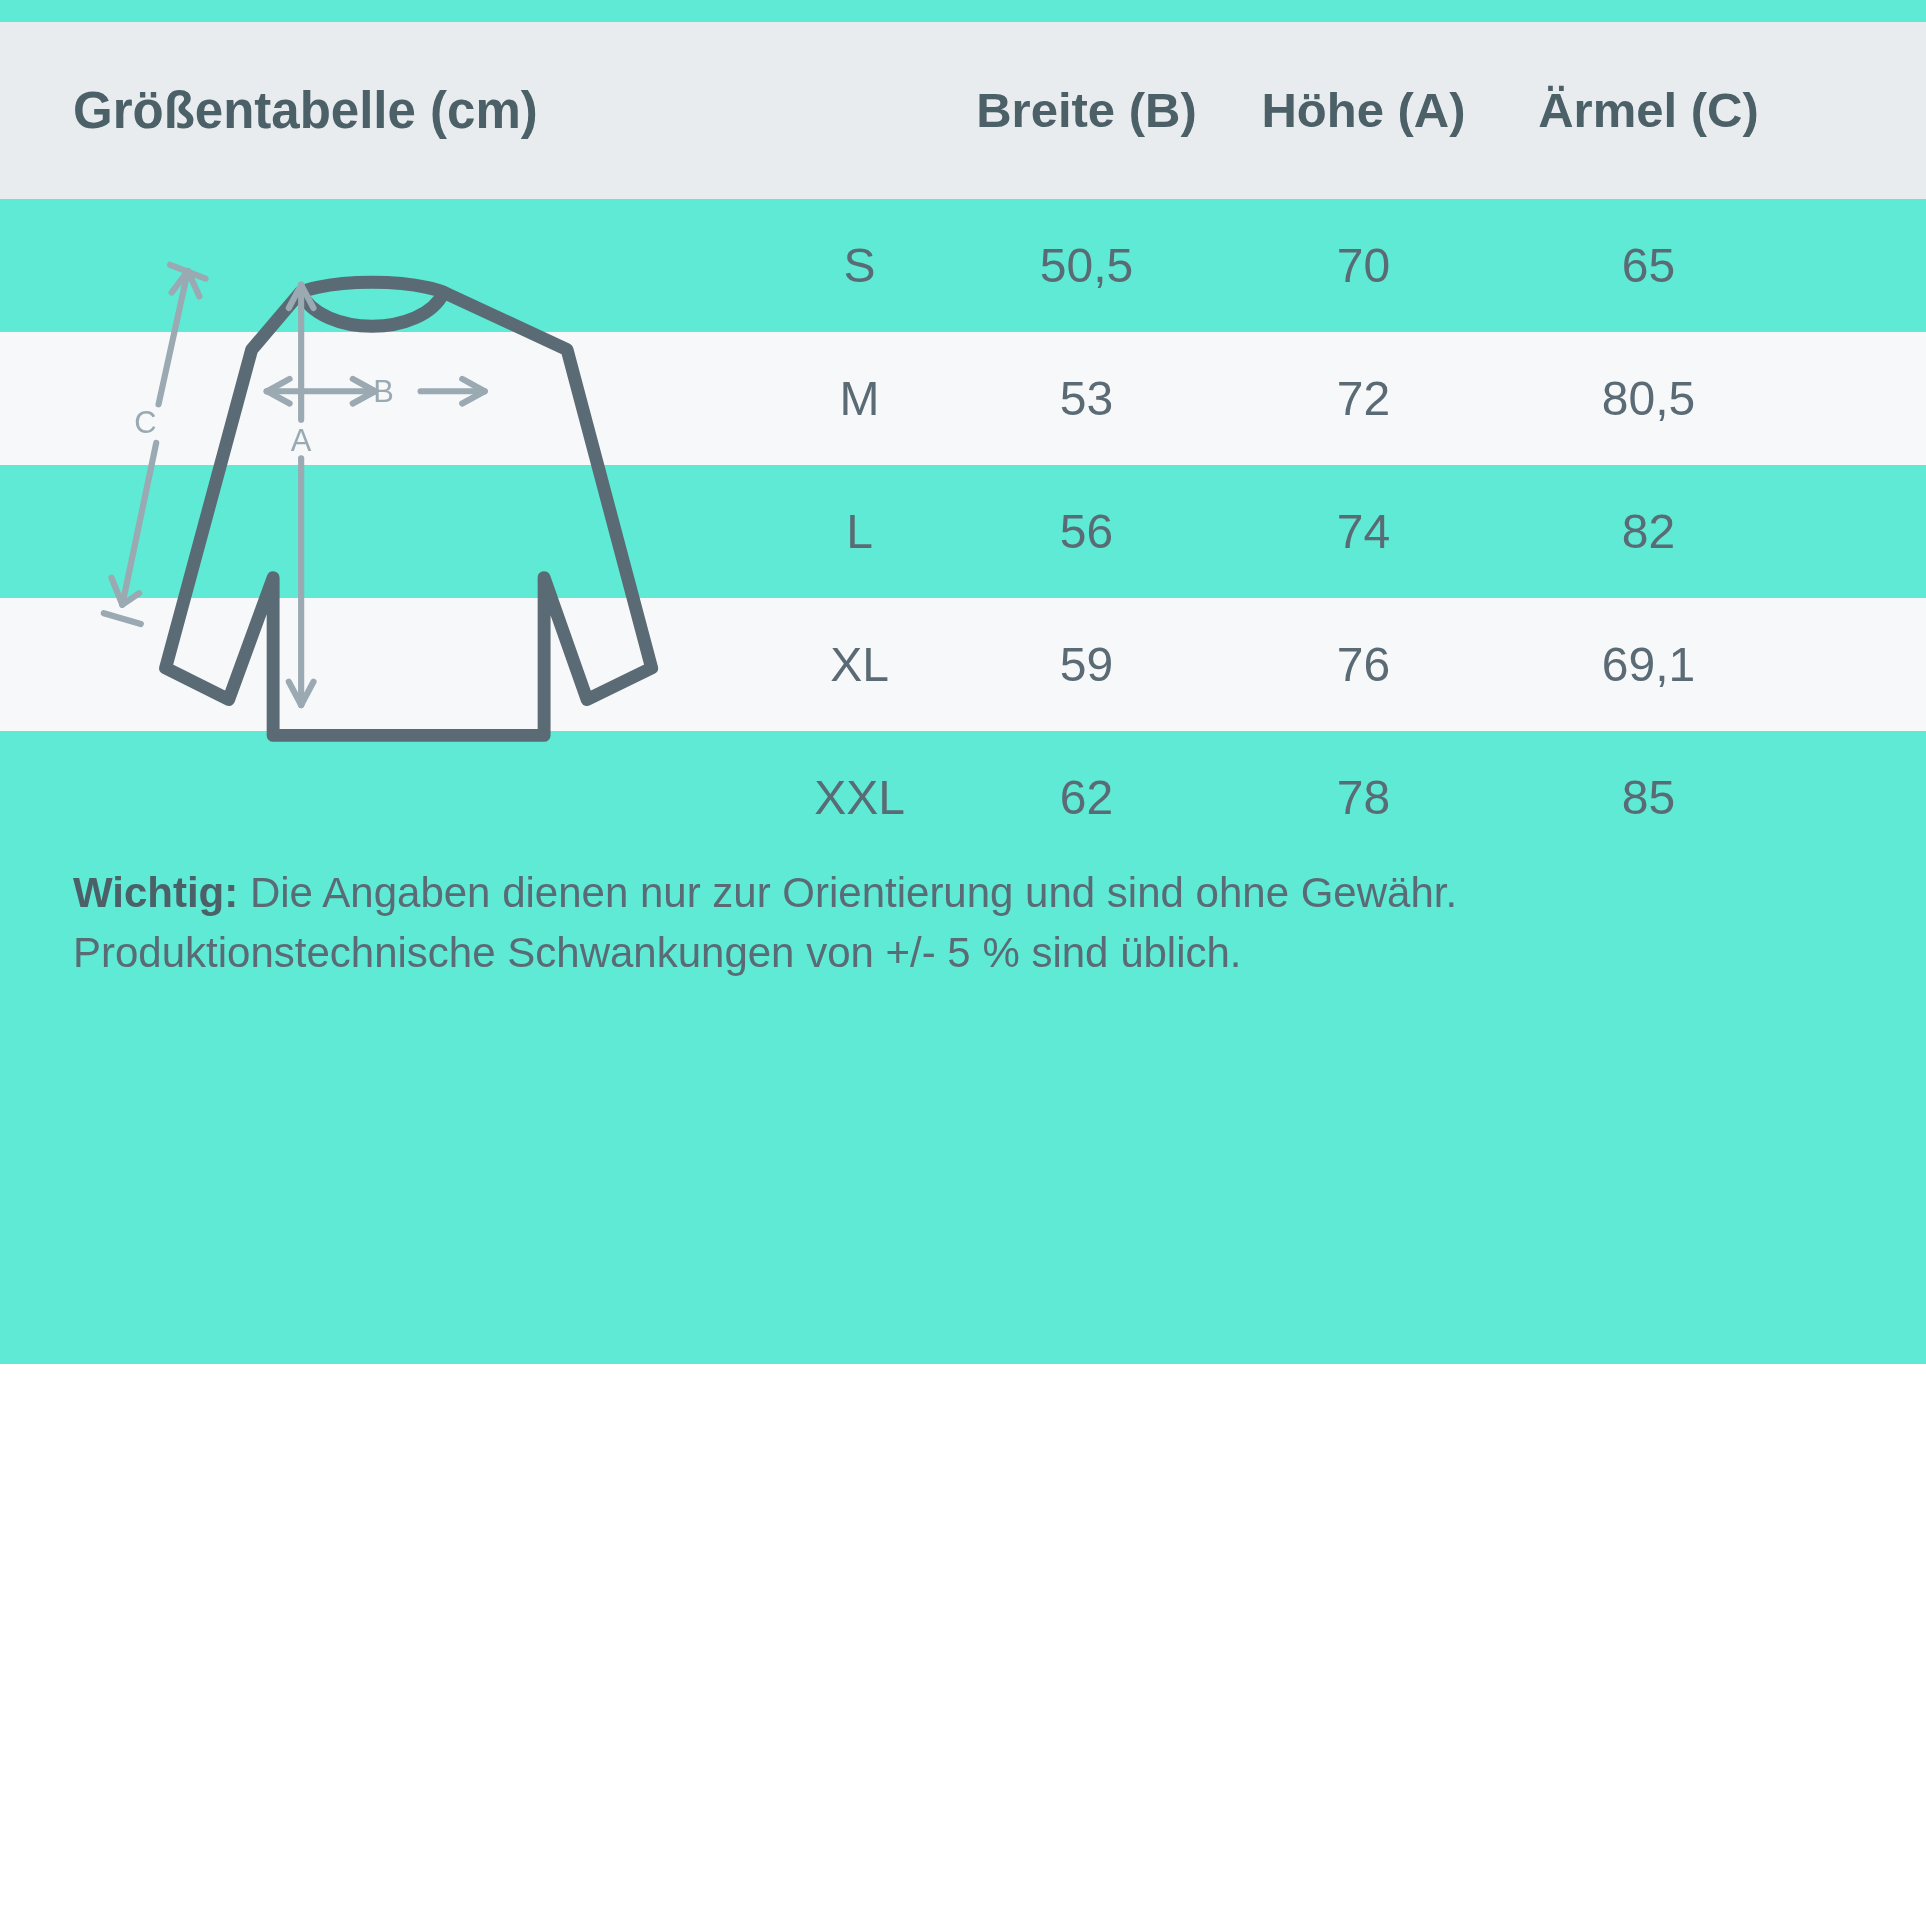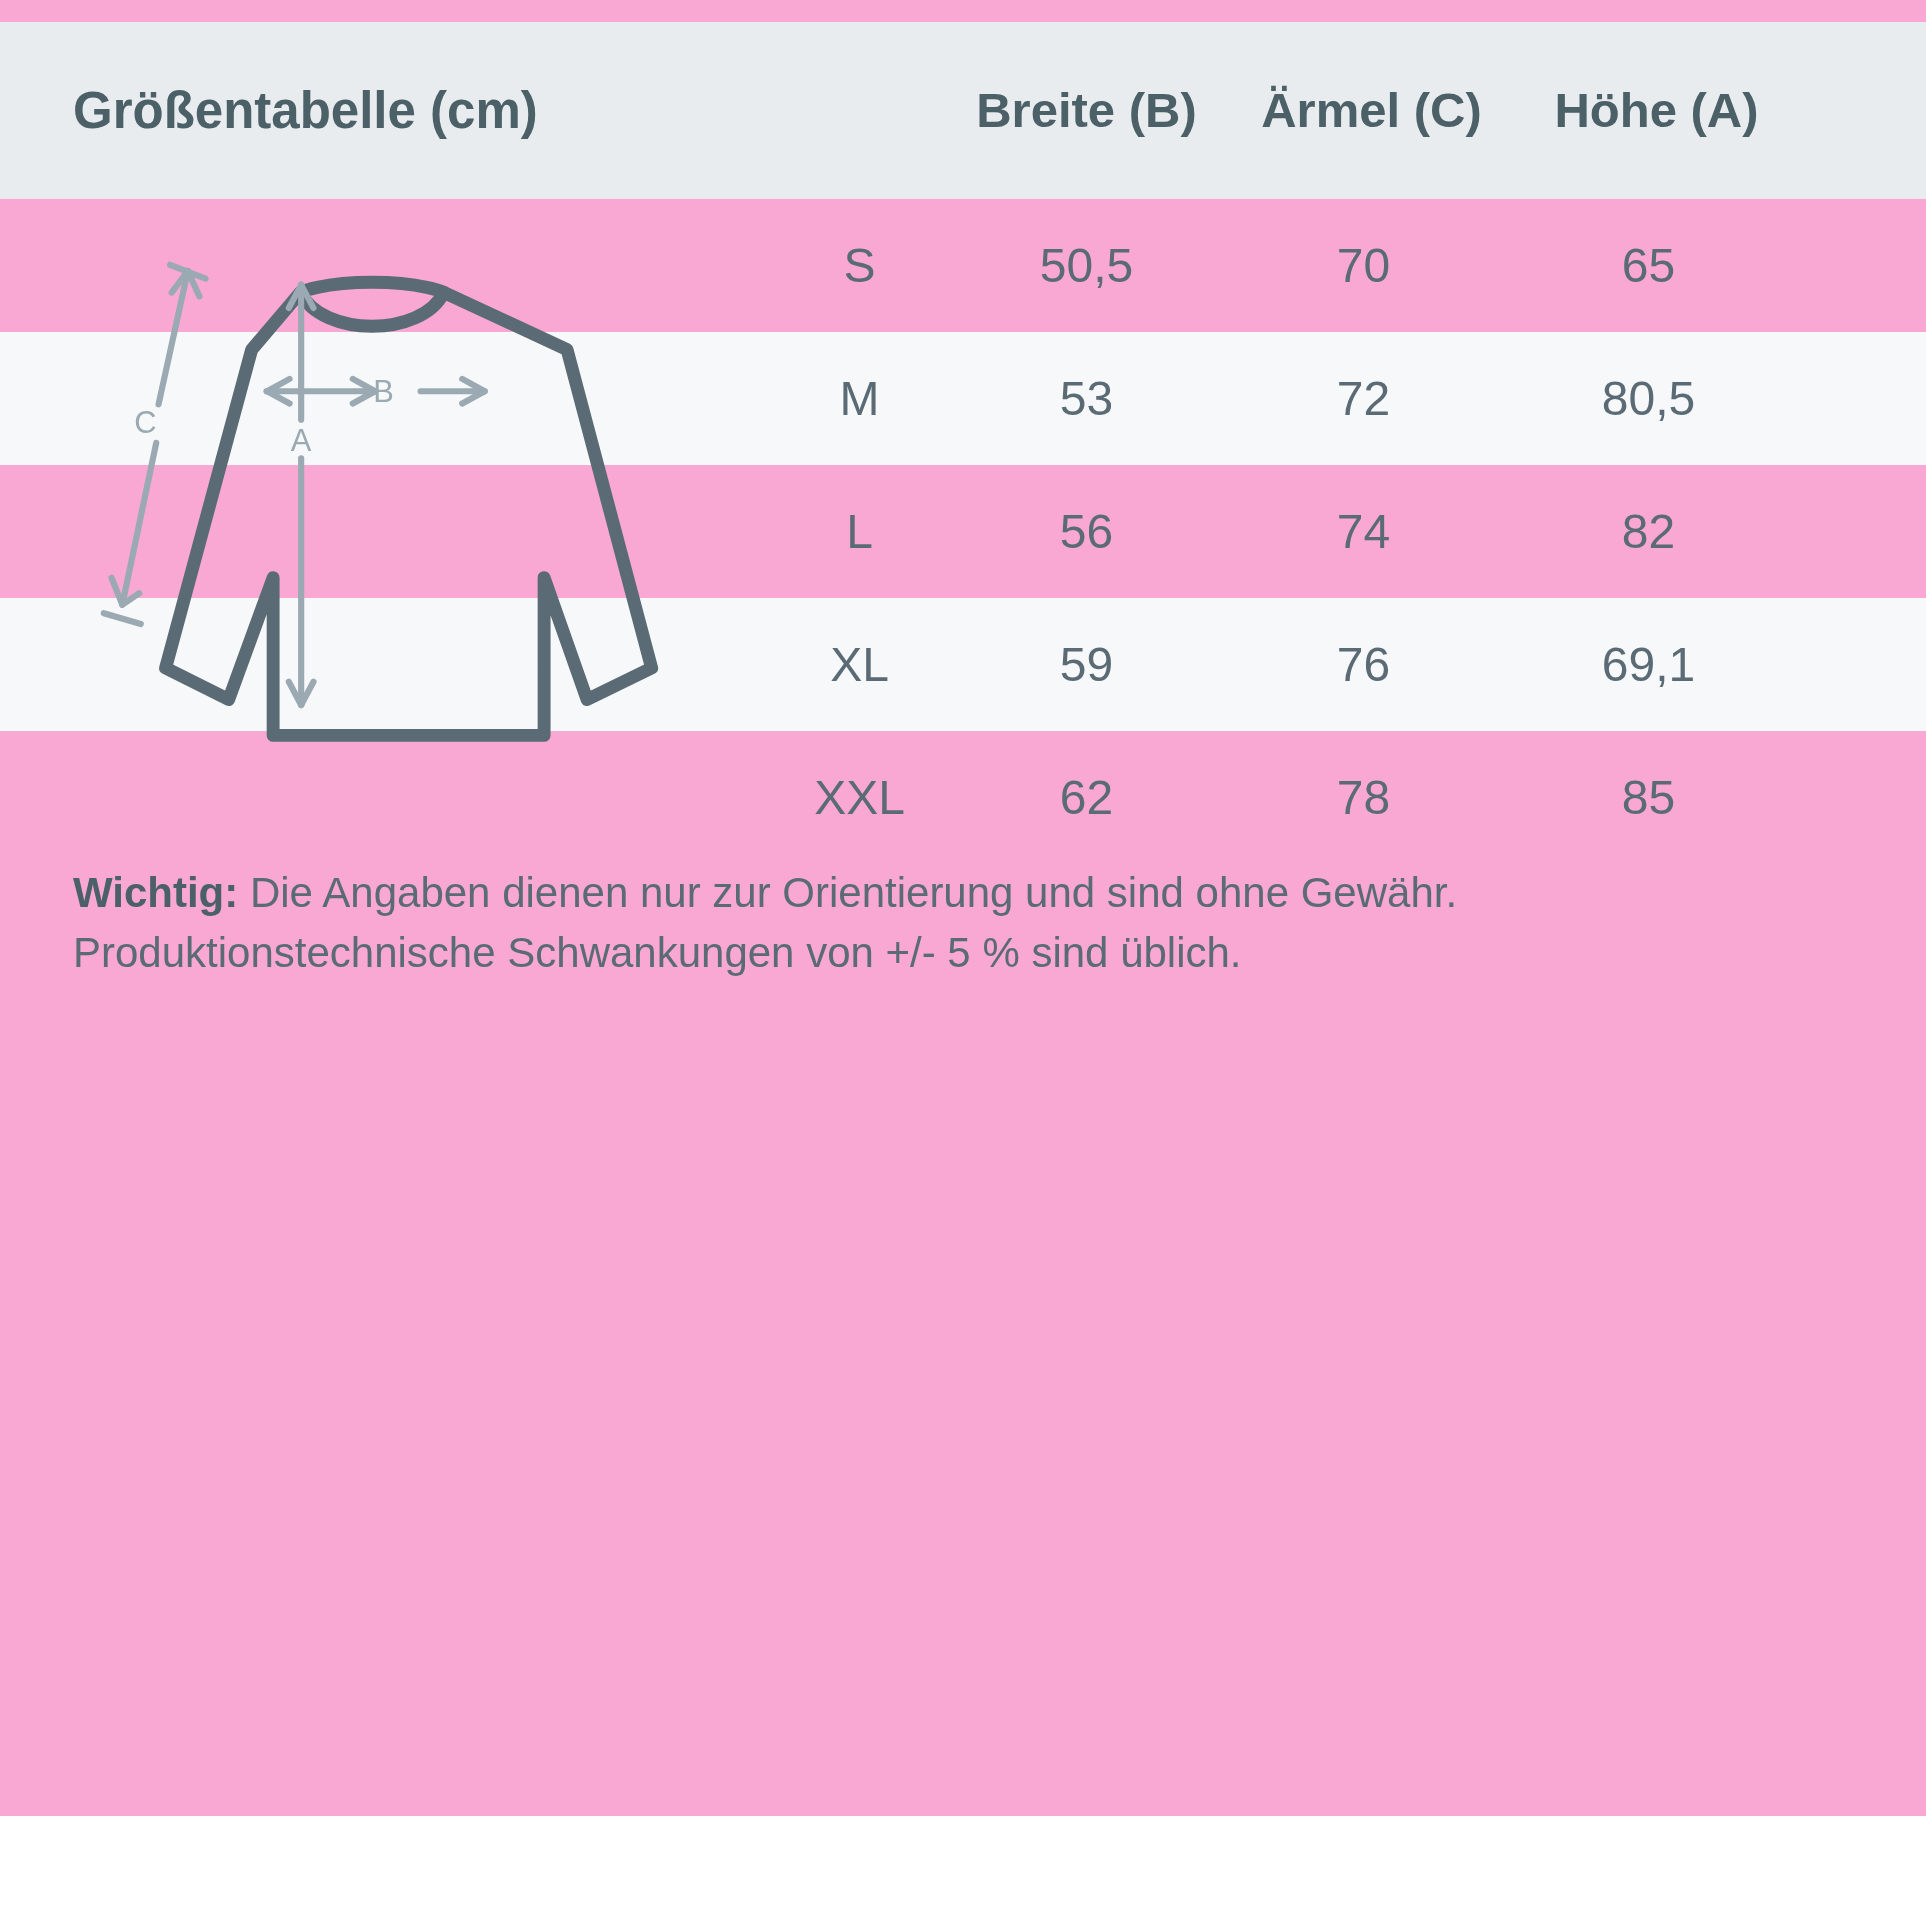--- a/index.html
+++ b/index.html
@@ -10,23 +10,23 @@
     height: 1926px;
     overflow: hidden;
   }
   body {
     font-family: "Liberation Sans", sans-serif;
     color: #5a6b75;
   }
 
   .sheet {
     width: 1926px;
-    height: 1816px;
+    height: 1364px;
     position: relative;
-    background: #f9a8d4;
+    background: #5eead4;
   }
 
   
   .header-band {
     position: absolute;
     left: 0;
     top: 21.6px;
     width: 1926px;
     height: 177px;
     background: #e9ecef;
@@ -128,22 +128,22 @@
 </head>
 <body>
 
 <div class="sheet">
 
   <div class="header-band">
     <div class="header-title">Größentabelle (cm)</div>
     <div class="header-cols">
       <div class="header-col hc-size"></div>
       <div class="header-col hc-b">Breite (B)</div>
+      <div class="header-col hc-a">Höhe (A)</div>
       <div class="header-col hc-c">Ärmel (C)</div>
-      <div class="header-col hc-a">Höhe (A)</div>
     </div>
   </div>
 
   <div class="rows">
 
     <div class="row">
       <div class="cell c-size">S</div>
       <div class="cell c-b">50,5</div>
       <div class="cell c-a">70</div>
       <div class="cell c-c">65</div>

